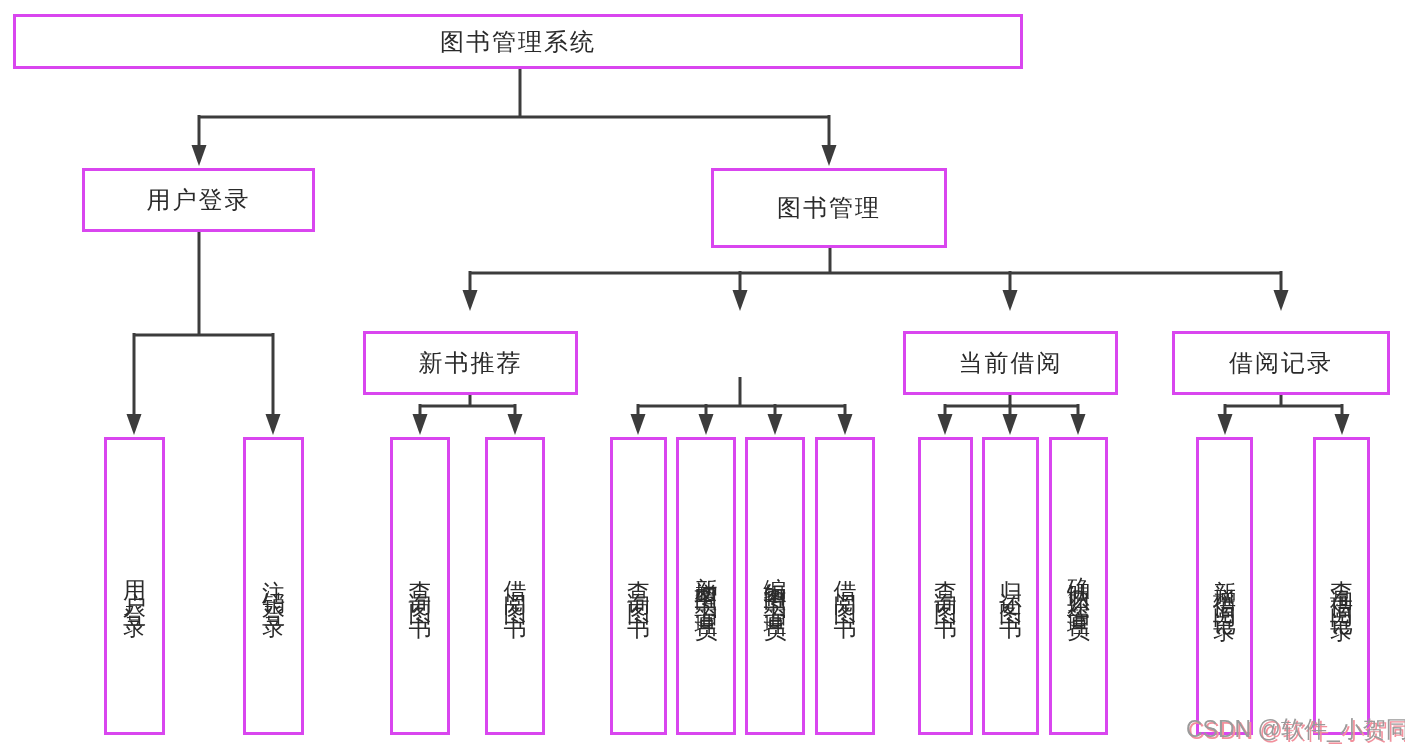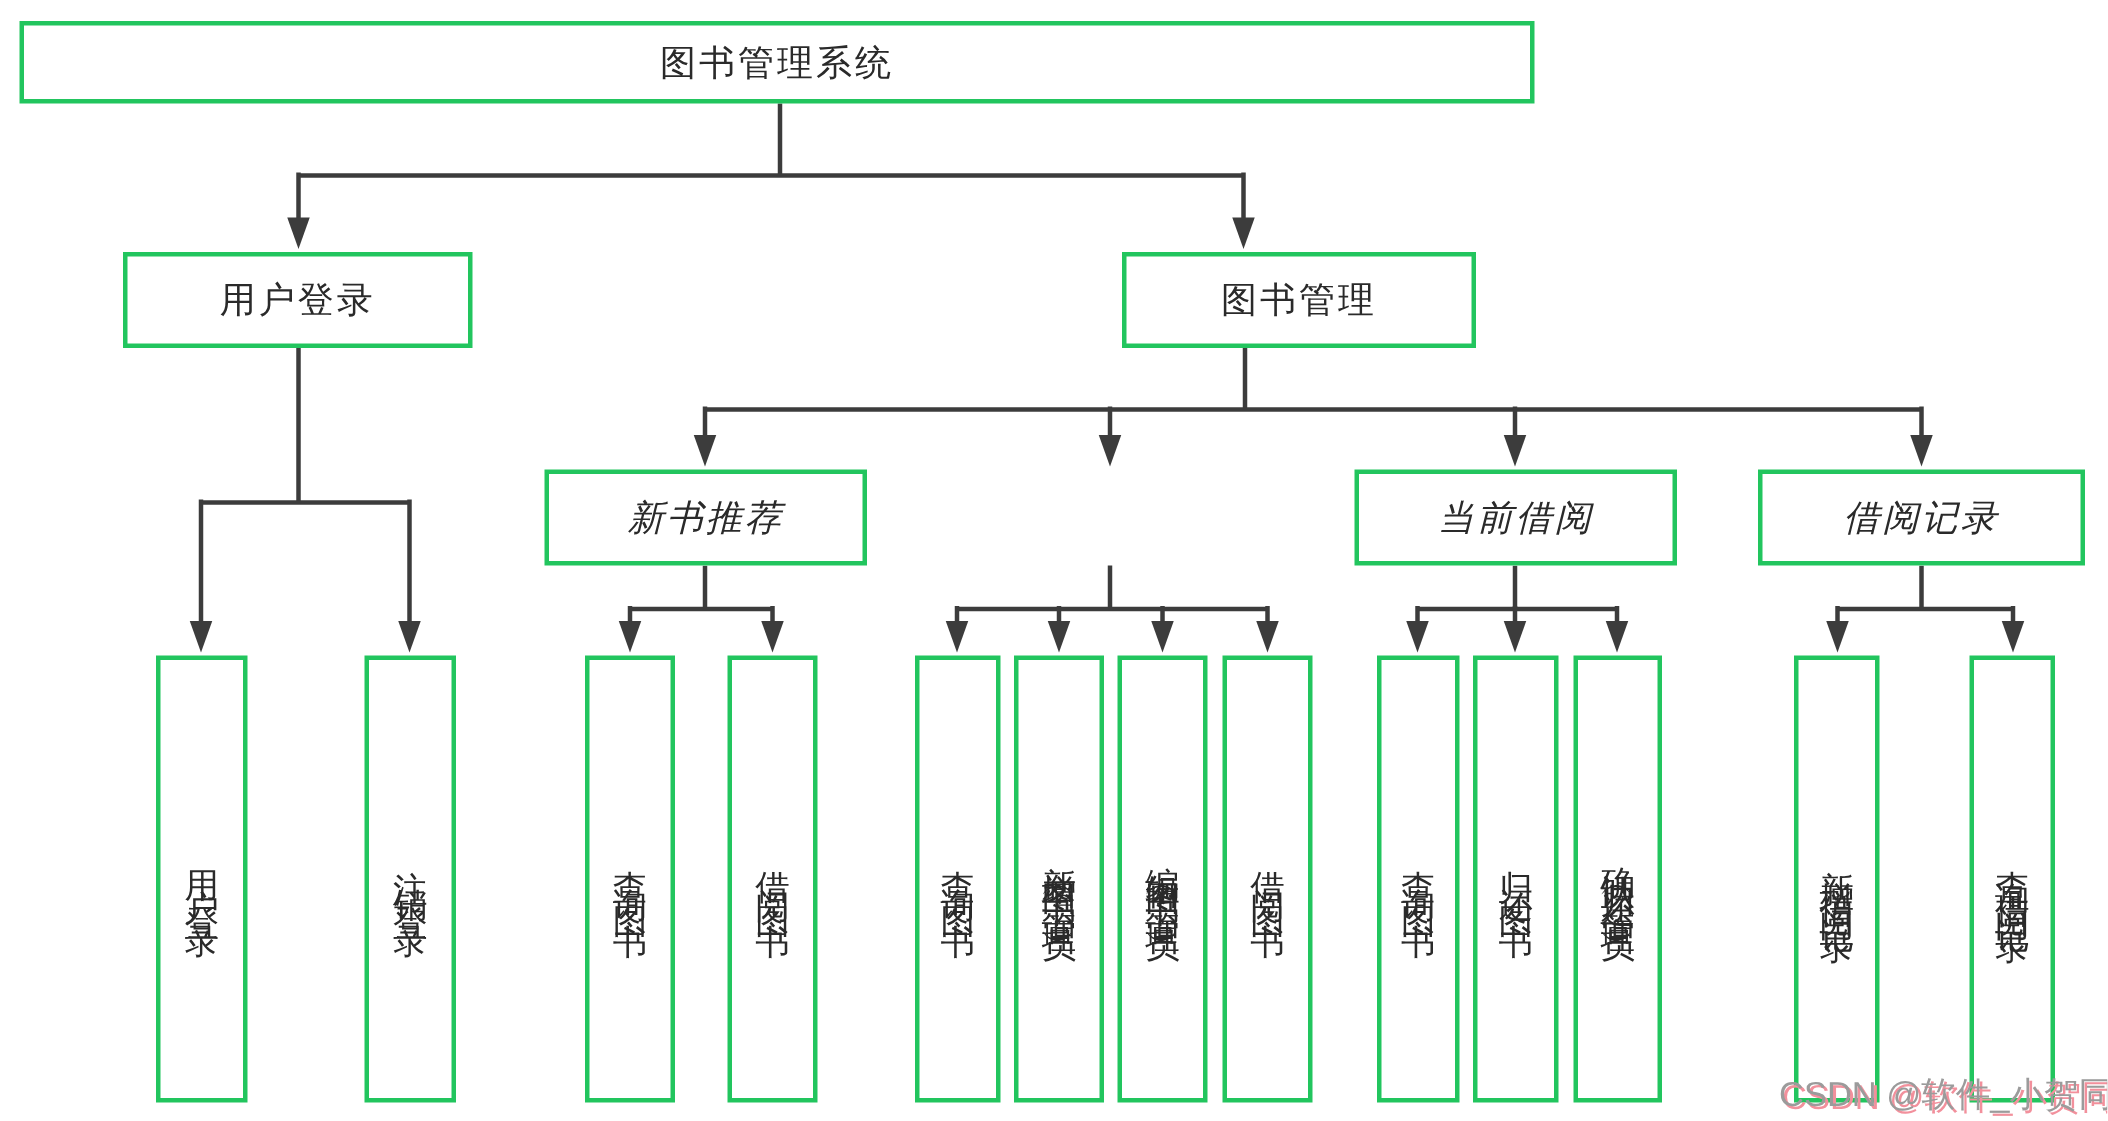--- a/index.html
+++ b/index.html
@@ -14,36 +14,36 @@
   }
   .connectors {
     position: absolute;
     left: 0; top: 0;
     width: 1405px; height: 747px;
     z-index: 1;
   }
   .node {
     position: absolute;
     background: #ffffff;
-    border: 3px solid #22c55e;
+    border: 3px solid #d946ef;
     box-sizing: border-box;
     display: flex;
     align-items: center;
     justify-content: center;
     z-index: 2;
   }
   .hnode {
     font-size: 24px;
     letter-spacing: 2px;
     white-space: nowrap;
   }
   .root  { left: 13px;  top: 14px;  width: 1010px; height: 55px; }
   .lv1-a { left: 82px;  top: 168px; width: 233px;  height: 64px; }
-  .lv1-b { left: 711px; top: 168px; width: 236px;  height: 64px; margin-left: 37px; }
-  .lv2   { top: 313px; height: 64px; width: 215px; font-style: italic; }
+  .lv1-b { left: 711px; top: 168px; width: 236px;  height: 80px; }
+  .lv2   { top: 331px; height: 64px; width: 215px; }
   .lv2-a { left: 363px; }
   .lv2-b { left: 633px; }
   .lv2-c { left: 903px; }
   .lv2-d { left: 1172px; width: 218px; }
   .leaf  { top: 437px; height: 298px; }
   .vtext {
     writing-mode: vertical-rl;
     font-size: 23px;
     line-height: 1;
     white-space: nowrap;

